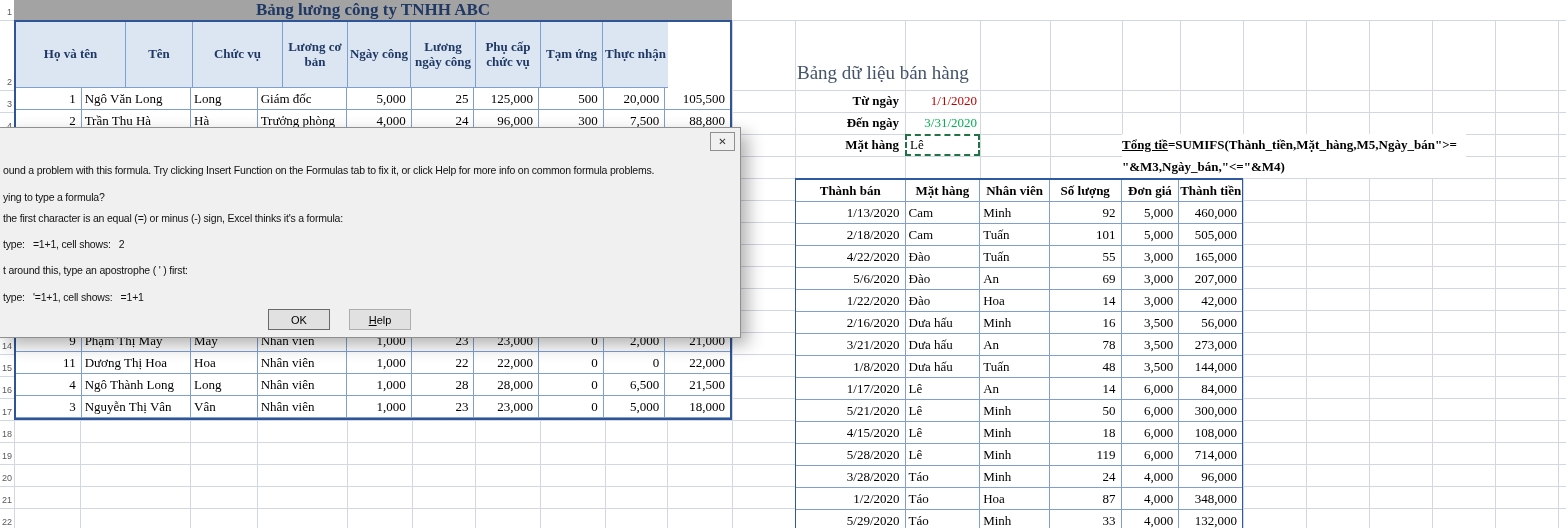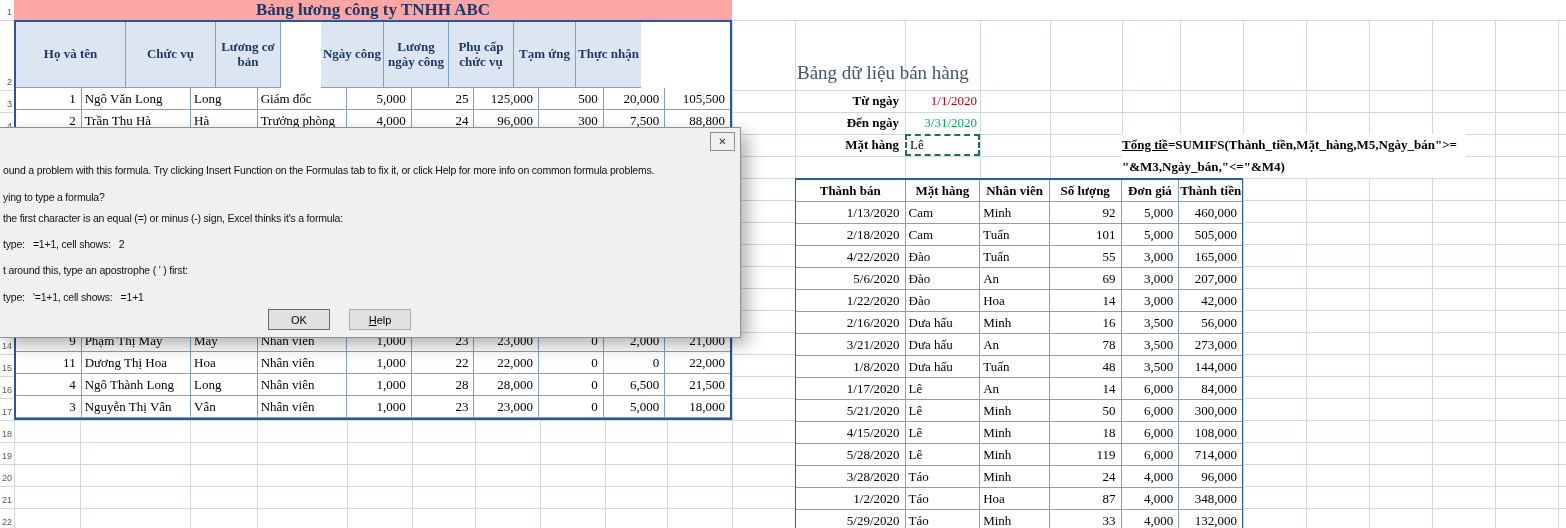--- a/index.html
+++ b/index.html
@@ -8,21 +8,21 @@
          font-family:"Liberation Serif","DejaVu Serif",serif;font-size:13px;color:#000;}
   
   #gridlines{position:absolute;inset:0;z-index:1;}
   .vline{position:absolute;top:20px;bottom:0;width:1px;background:#d0d7e5;}
   .hline{position:absolute;left:0;right:0;height:1px;background:#d0d7e5;}
   
   #row-numbers{position:absolute;left:0;top:0;width:14px;z-index:2;}
   .rownum{display:flex;align-items:flex-end;justify-content:flex-end;padding:0 2px 3px 0;
           font-family:"Liberation Sans",sans-serif;font-size:9px;color:#595959;}
   
-  #salary-title{position:absolute;left:14px;top:0;width:718px;height:20px;z-index:2;background:#fca5a5;
+  #salary-title{position:absolute;left:14px;top:0;width:718px;height:20px;z-index:2;background:#a3a3a3;
                 text-align:center;font-weight:bold;font-size:17px;line-height:20px;color:#1F3864;}
   #salary-table{position:absolute;left:14px;top:20px;width:718px;height:400px;z-index:2;
                 background:#fff;border:2px solid #2F5597;}
   .srow{display:flex;}
   .scell{border-right:1px solid #7f9fd0;border-bottom:1px solid #7f9fd0;overflow:hidden;white-space:nowrap;background:#fff;}
   .srow .scell:last-child{border-right:none;}
   .shead .scell{height:66px;background:#DCE6F2;color:#1F3864;font-weight:bold;display:flex;
                 align-items:center;justify-content:center;text-align:center;line-height:1.08;
                 white-space:normal;padding:1px;}
   .dcell{height:22px;line-height:21px;}
@@ -131,23 +131,24 @@
       <div class="rownum" style="height: 22px;">19</div>
       <div class="rownum" style="height: 22px;">20</div>
       <div class="rownum" style="height: 22px;">21</div>
       <div class="rownum" style="height: 22px;">22</div>
     </div>
 
   <div id="salary-title">Bảng lương công ty TNHH ABC</div>
   <div id="salary-table">
       <div class="srow shead">
         <div class="scell" style="width: 110px;">Họ và tên</div>
+        <div class="scell" style="width: 67px;">Tên</div>
         <div class="scell" style="width: 90px;">Chức vụ</div>
         <div class="scell" style="width: 65px;">Lương cơ bản</div>
-        <div class="scell" style="width: 63px; margin-left: 40px;">Ngày công</div>
+        <div class="scell" style="width: 63px;">Ngày công</div>
         <div class="scell" style="width: 65px;">Lương ngày công</div>
         <div class="scell" style="width: 65px;">Phụ cấp chức vụ</div>
         <div class="scell" style="width: 62px;">Tạm ứng</div>
         <div class="scell" style="width: 65px;">Thực nhận</div>
       </div>
       <div class="srow">
         <div class="scell dcell ar" style="width: 66px;">1</div>
         <div class="scell dcell al" style="width: 110px;">Ngô Văn Long</div>
         <div class="scell dcell al" style="width: 67px;">Long</div>
         <div class="scell dcell al" style="width: 90px;">Giám đốc</div>

